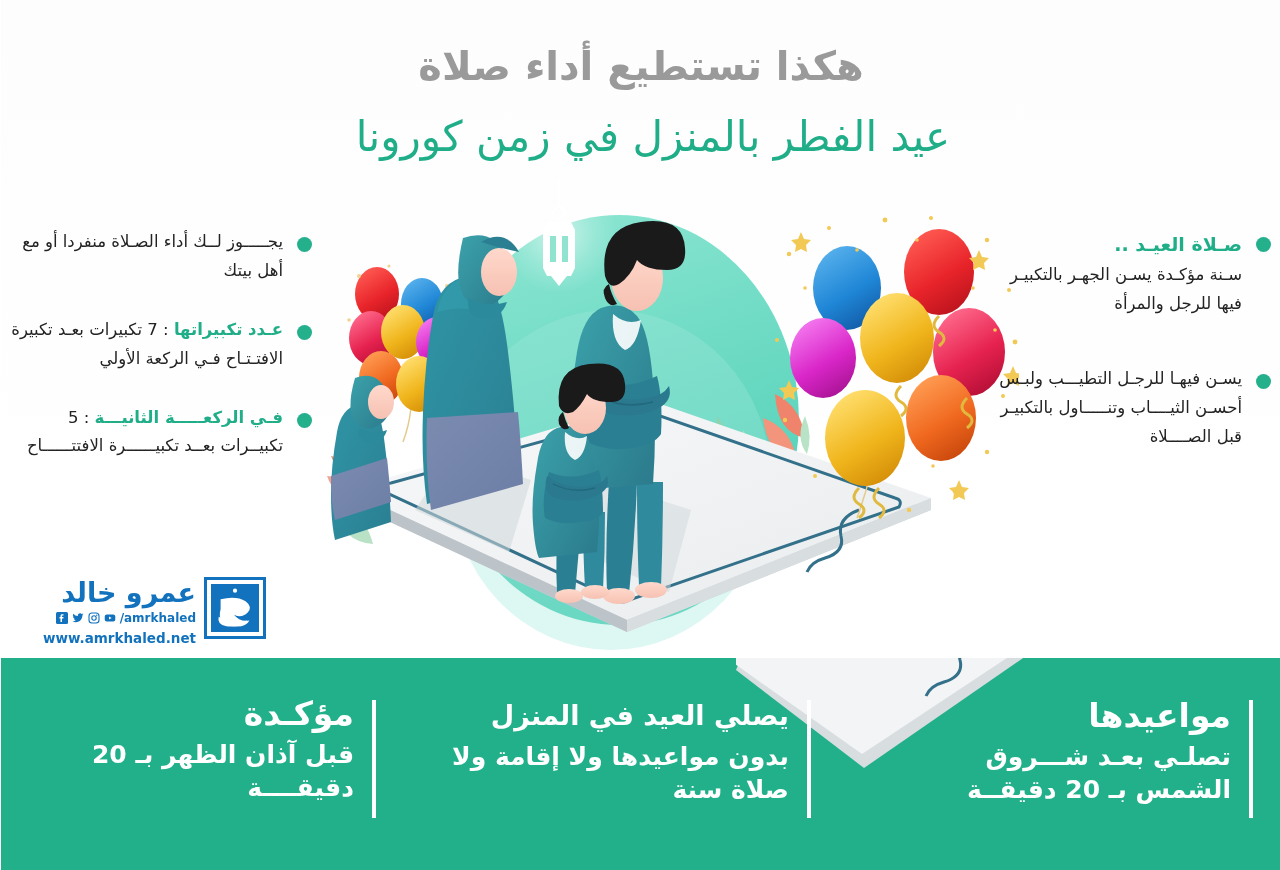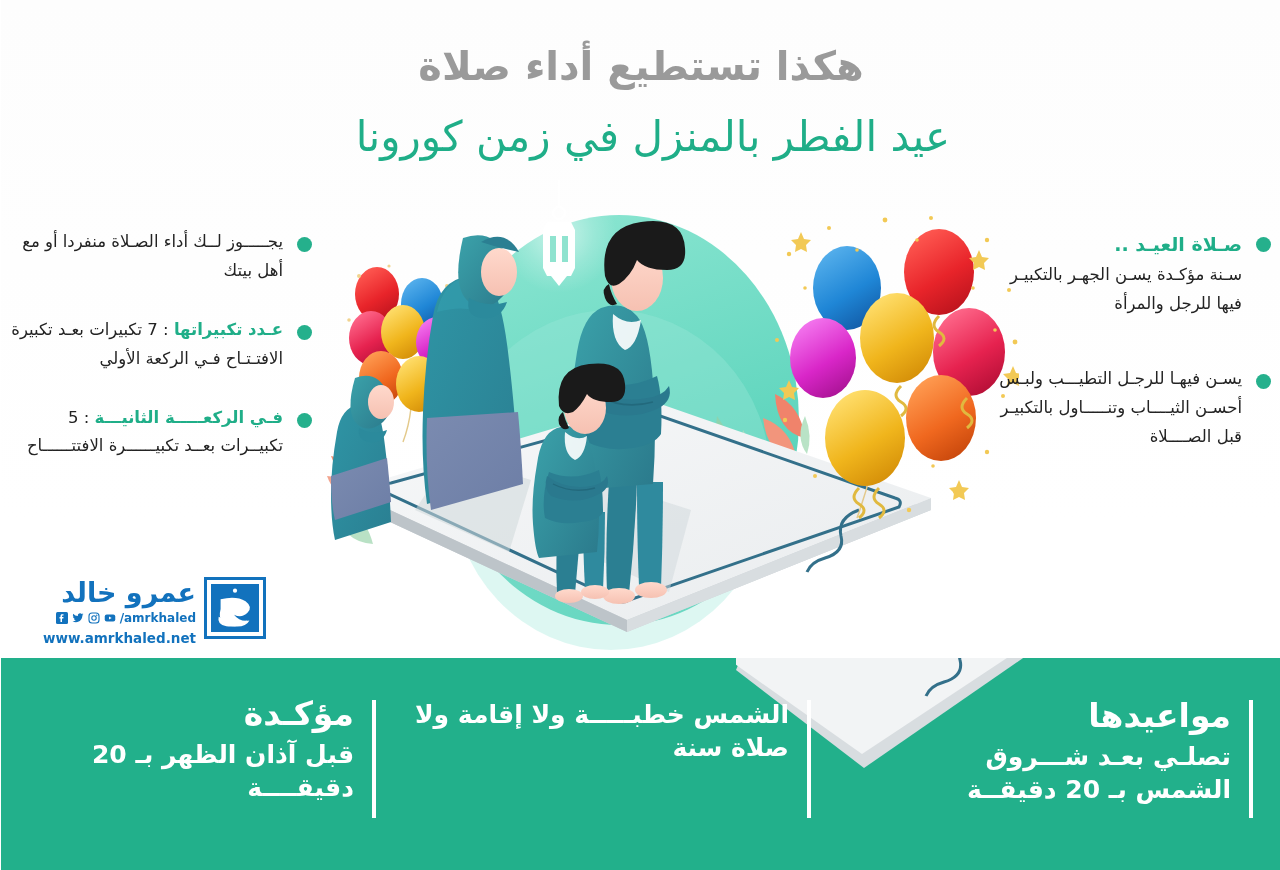--- a/index.html
+++ b/index.html
@@ -469,21 +469,22 @@
       <div class="rule"></div>
       <div class="inner">
         <div class="ptitle">مواعيدها</div>
         <div class="pbody">تصلـي بعـد شـــروق الشمس بـ 20 دقيقــة</div>
       </div>
     </div>
 
     <div class="panel panel-mid">
       <div class="rule"></div>
       <div class="inner">
-        <div class="pbody">الشمس خطبـــــة ولا إقامة ولا صلاة سنة</div>
+        <div class="pbody" style="font-size:27px;">يصلي العيد في المنزل</div>
+        <div class="pbody">بدون مواعيدها ولا إقامة ولا صلاة سنة</div>
       </div>
     </div>
 
     <div class="panel panel-left">
       <div class="rule"></div>
       <div class="inner">
         <div class="ptitle">مؤكـدة</div>
         <div class="pbody">قبل آذان الظهر بـ 20 دقيقــــة</div>
       </div>
     </div>

